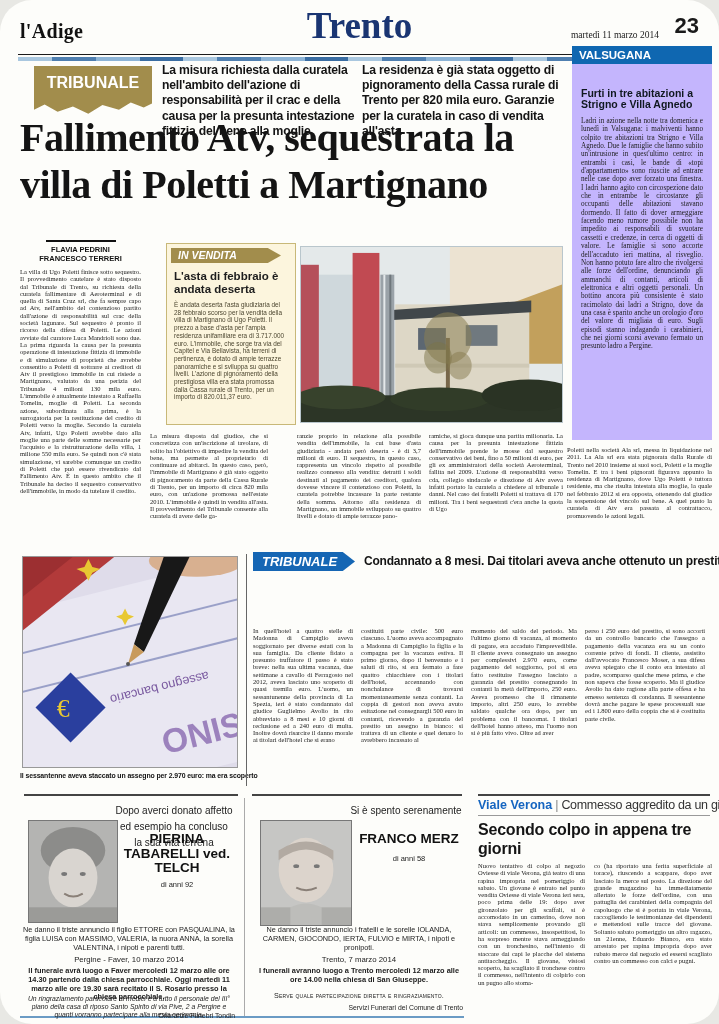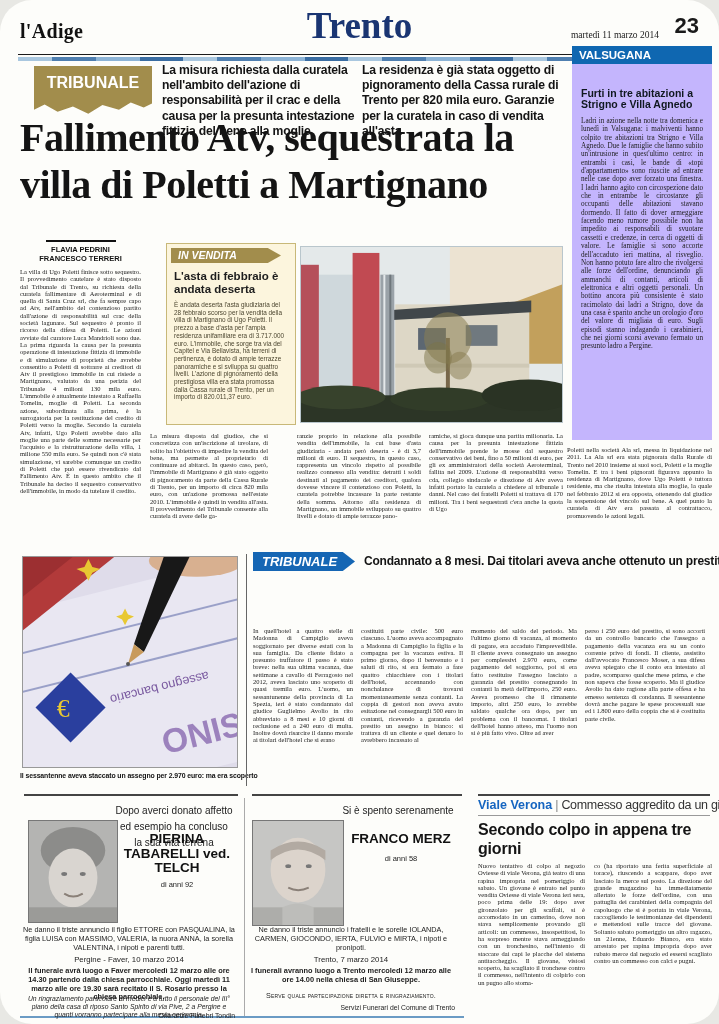--- a/index.html
+++ b/index.html
@@ -77,21 +77,21 @@
   .rule-seg{height:2px;background:#444;}
   .rs1{left:24px;top:794px;width:214px;}
   .rs2{left:252px;top:794px;width:210px;}
   .rs3{left:478px;top:794px;width:232px;}
   .obit-divider{left:244px;top:798px;width:1px;height:218px;background:#aaa;}
   .bottom-rule{left:20px;top:1016px;width:444px;height:2px;background:#6b9bc4;}
 
   
   .obit{font-family:"Liberation Sans",sans-serif;color:#222;}
   .obit1{left:20px;top:798px;width:218px;height:222px;}
-  .obit2{left:244px;top:798px;width:214px;height:222px;text-decoration:underline;}
+  .obit2{left:252px;top:798px;width:214px;height:222px;text-decoration:underline;}
   .ob-intro{position:absolute;left:95px;top:5px;width:118px;text-align:center;font-size:10px;line-height:16px;}
   .ob-photo{position:absolute;left:8px;top:22px;width:90px;height:103px;border:1px solid #777;box-sizing:border-box;}
   .obit2 .ob-photo{width:92px;height:106px;}
   .ob-name{position:absolute;left:100px;top:34px;width:114px;text-align:center;font-weight:bold;font-size:13.5px;line-height:14.5px;color:#111;}
   .ob-age{position:absolute;left:100px;width:114px;text-align:center;font-size:7.5px;}
   .ob1-age{top:82px;} .ob2-age{top:56px;}
   .ob-ann{position:absolute;top:128px;left:3px;right:3px;text-align:center;font-size:7.3px;line-height:8.8px;}
   .ob-date{position:absolute;top:157px;left:0;width:100%;text-align:center;font-size:7.8px;}
   .ob-funeral{position:absolute;top:169px;left:1px;right:1px;text-align:center;font-weight:bold;font-size:7.4px;line-height:8.8px;}
   .ob-thanks{position:absolute;top:197px;left:4px;right:4px;text-align:center;font-style:italic;font-size:6.8px;line-height:8px;}

